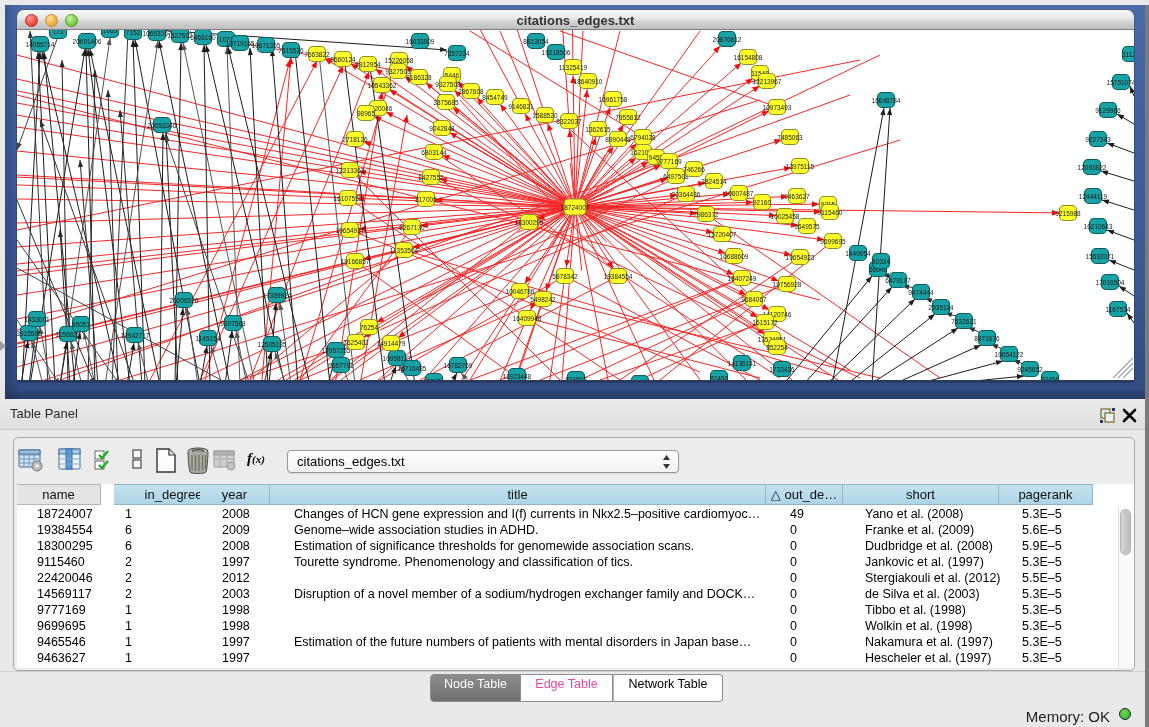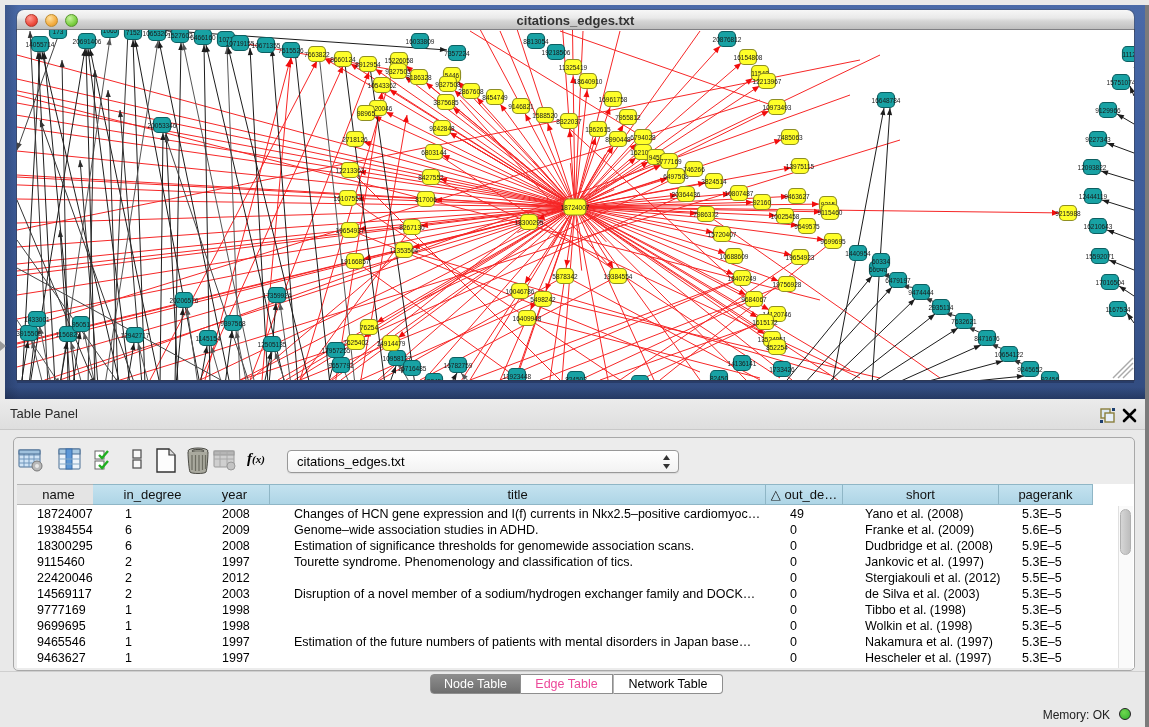--- a/index.html
+++ b/index.html
@@ -27,22 +27,22 @@
  background:#ececec;border:1px solid #a8a8a8;border-radius:5px}
 #tablewhite{position:absolute;left:17px;top:484px;width:1117px;height:184px;background:#fff}
 .hcell{position:absolute;z-index:5;top:484px;height:21px;background:linear-gradient(180deg,#c4e2ef,#aed5e6);
  border:1px solid #8fb6c6;border-left:none;font-size:13px;color:#111;text-align:center;line-height:20px}
 .trow{position:absolute;z-index:5;left:17px;width:1100px;height:16px;font-size:12.5px;color:#000}
 .trow span{position:absolute;top:1px;white-space:nowrap}
 #dropdown{position:absolute;left:287px;top:450px;width:392px;height:23px;border:1px solid #989898;
  border-radius:4px;background:linear-gradient(180deg,#ffffff,#f2f2f2);font-size:13px;color:#000;
  line-height:21px;padding-left:9px;box-shadow:0 1px 1px rgba(0,0,0,.08)}
 #tabs{position:absolute;left:430px;top:674px;height:20px;font-size:12.5px}
-.seg{position:absolute;top:0;height:20px;line-height:19px;text-align:center;border:1px solid #8e8e8e}
-#memory{position:absolute;right:39px;top:708px;font-size:12px;color:#222}
+.seg{position:absolute;top:0;height:28px;line-height:19px;text-align:center;border:1px solid #8e8e8e}
+#memory{position:absolute;right:39px;top:708px;font-size:15px;color:#222}
 #memdot{position:absolute;right:18px;top:708px;width:12px;height:12px;border-radius:50%;
  background:radial-gradient(circle at 40% 35%,#6fd84f,#2fae2f);border:1px solid #222}
 .icon{position:absolute;top:447px}
 </style></head>
 <body>
 <div id="frame">
     <div class="shadeL"></div>
     <div class="shadeB"></div>
   </div>
 <div id="navy"></div>
@@ -1133,21 +1133,21 @@
 </svg>
 <div style="position:absolute;left:247px;top:450px;font-size:15px;font-style:italic;font-weight:bold;font-family:'Liberation Serif',serif">f<span style="font-size:11px">(x)</span></div>
 <div id="dropdown">citations_edges.txt
  <svg style="position:absolute;right:7px;top:3px" width="9" height="16" viewBox="0 0 9 16">
   <path d="M4.5,1 L8,6 H1 Z" fill="#333"></path>
       <path d="M4.5,15 L1,10 H8 Z" fill="#333"></path>
  </svg>
 </div>
 
 <div class="hcell" style="left:17px;width:84px;background:#e4e4e4;border-color:#b5b5b5">name</div>
-<div class="hcell" style="left:93px;width:120px">in_degree</div>
+<div class="hcell" style="left:114px;width:120px">in_degree</div>
 <div class="hcell" style="left:200px;width:70px">year</div>
 <div class="hcell" style="left:270px;width:496px">title</div>
 <div class="hcell" style="left:766px;width:77px">△ out_de…</div>
 <div class="hcell" style="left:843px;width:156px">short</div>
 <div class="hcell" style="left:999px;width:94px">pagerank</div>
 <div id="tablewhite"></div>
 <div style="position:absolute;left:17px;top:484px;width:1117px;height:0"></div>
 <div class="trow" style="top:506px">
     <span style="left:20px">18724007</span>
     <span style="left:108px">1</span>

